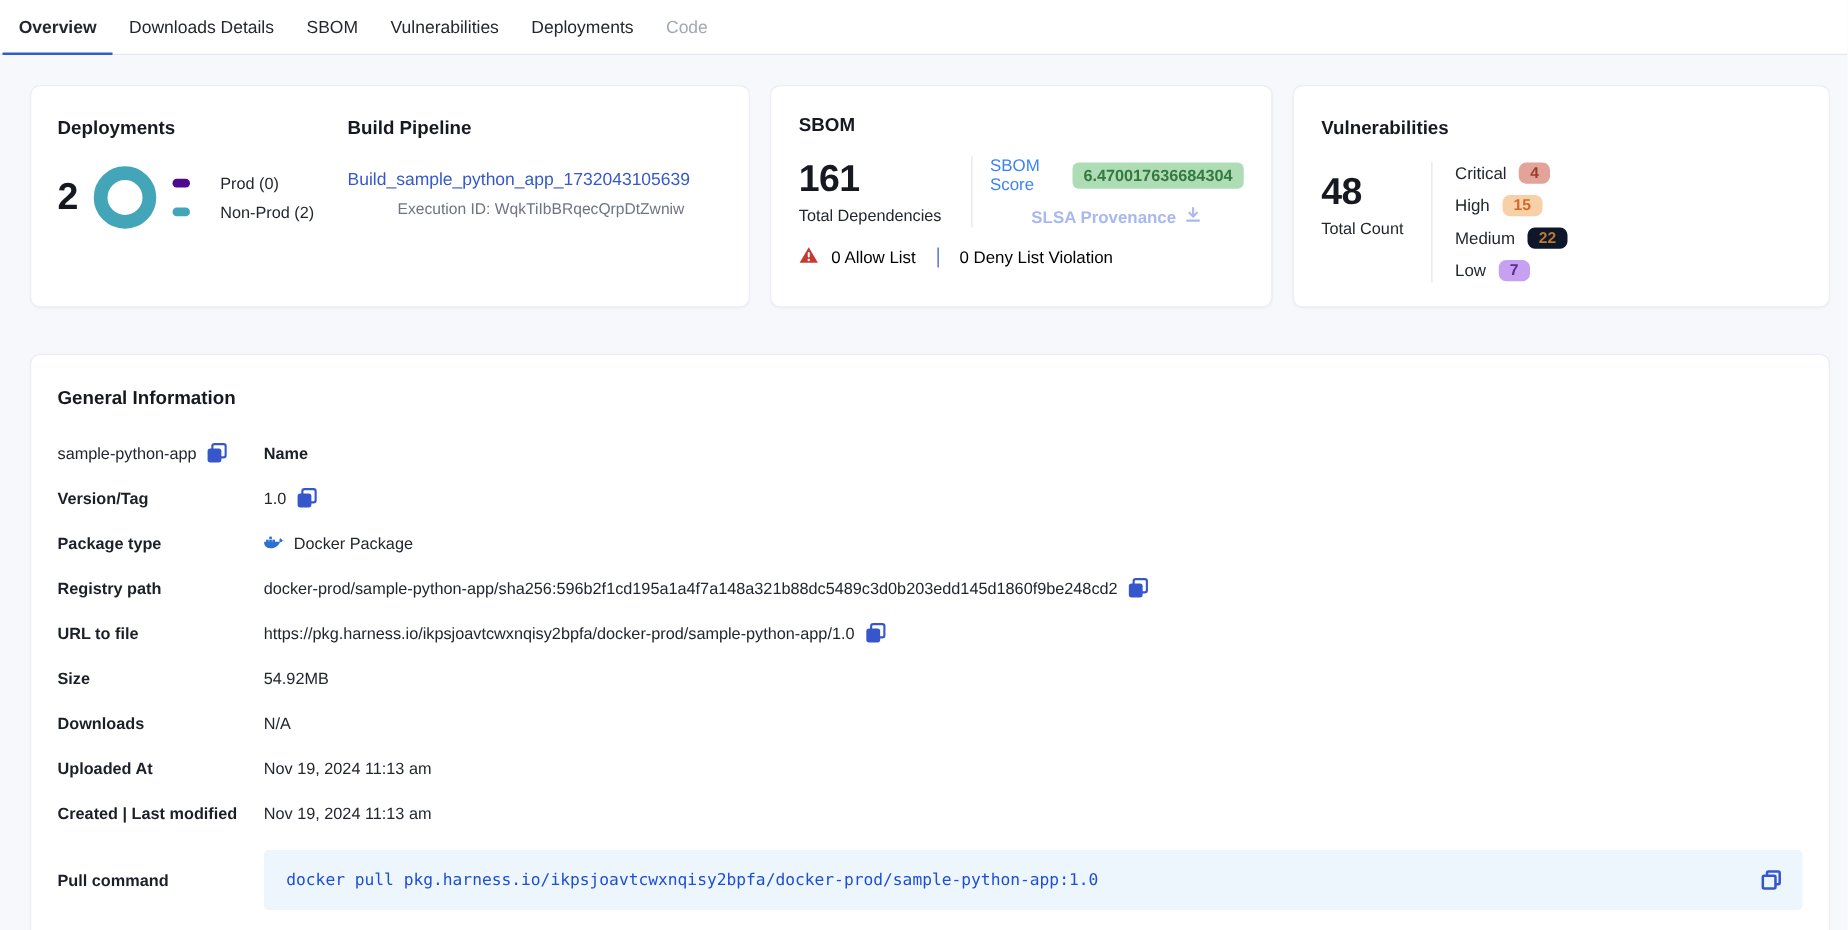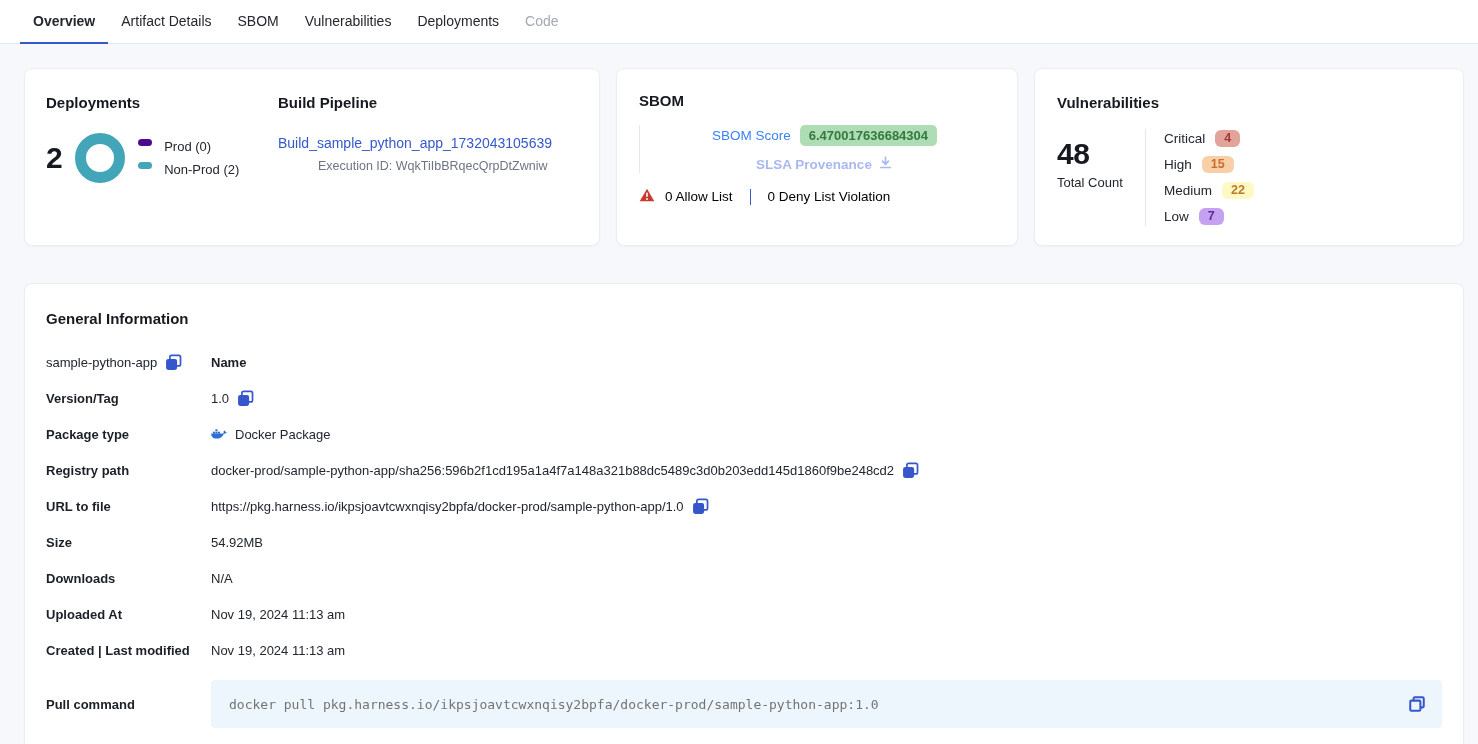--- a/index.html
+++ b/index.html
@@ -5,21 +5,21 @@
   * { box-sizing: border-box; margin: 0; padding: 0; }
   html,body { width:1478px; height:744px; overflow:hidden; }
   body {
     font-family: "Liberation Sans", sans-serif;
     background: #f6f8fb;
     color: #1f2430;
   }
   
   .tabbar {
     background:#fff; border-bottom:1px solid #e5e8ee;
-    display:flex; align-items:stretch; padding:0 20px; height:44px;
+    display:flex; align-items:stretch; padding:0 2px; height:44px;
   }
   .tab {
     display:flex; align-items:center; padding:0 13px; font-size:14px;
     color:#24272e; cursor:pointer; border-bottom:2px solid transparent; margin-bottom:-1px;
   }
   .tab.active { font-weight:bold; border-bottom-color:#3559cb; }
   .tab.disabled { color:#a2a8b3; cursor:default; }
   
   .cards-row { display:flex; gap:16px; margin:24px 14px 0 24px; }
   .card {
@@ -27,21 +27,21 @@
     box-shadow:0 1px 2px rgba(20,30,60,.03);
   }
   .card h3 { font-size:15px; font-weight:bold; color:#16191f; }
   .card-deploy { width:576px; height:178px; padding:25px 21px; display:flex; }
   .deploy-col { width:232px; }
   .pipeline-col { flex:1; }
   .deploy-body { display:flex; align-items:center; gap:13px; margin-top:22px; }
   .big-num { font-size:30px; font-weight:bold; color:#16191f; letter-spacing:-0.5px; }
   .donut { width:50px; height:50px; border-radius:50%; border:11px solid #42a5b8; }
   .legend { display:flex; flex-direction:column; gap:8px; }
-  .legend-item { display:flex; align-items:flex-start; gap:12px; font-size:13px; color:#22262e; }
+  .legend-item { display:flex; align-items:center; gap:24px; font-size:13px; color:#22262e; }
   .swatch { width:14px; height:7px; border-radius:4px; display:inline-block; }
   .pipeline-link {
     display:inline-block; margin-top:24px; font-size:14px; color:#3559cb;
     text-decoration:none; cursor:pointer;
   }
   .exec-id { margin-top:7px; font-size:12.5px; color:#6d7483;margin-left:40px; }
   
   .card-sbom { width:402px; height:178px; padding:23px 22px 18px; }
   .sbom-mid { display:flex; align-items:center; margin-top:16px; }
   .sbom-left { width:138px; }
@@ -69,31 +69,31 @@
   .cell { height:36px; display:flex; align-items:center; }
   .info-label { font-size:13px; font-weight:bold; color:#1b1f27; }
   .info-value { font-size:13px; color:#22262e; display:flex; align-items:center; gap:8px; }
   .copy-btn { display:inline-flex; cursor:pointer; background:none; border:none; padding:0; }
   .pull-row { display:grid; grid-template-columns:165px 1fr; margin-top:12px; align-items:center; }
   .pull-box {
     background:#eef6fd; border-radius:4px; height:48px; display:flex; align-items:center;
     padding:0 18px; position:relative;
   }
   .pull-box code {
-    font-family:"DejaVu Sans Mono", monospace; font-size:13px; color:#737373;
+    font-family:"DejaVu Sans Mono", monospace; font-size:13px; color:#1d4ed8;
   }
   .pull-copy { position:absolute; right:16px; top:15px; cursor:pointer; }
   .docker-icon { display:inline-flex; }
 </style>
 </head>
 <body>
 
 <nav class="tabbar">
   <div class="tab active">Overview</div>
-  <div class="tab">Artifact Details</div>
+  <div class="tab">Downloads Details</div>
   <div class="tab">SBOM</div>
   <div class="tab">Vulnerabilities</div>
   <div class="tab">Deployments</div>
   <div class="tab disabled">Code</div>
 </nav>
 
 <div class="cards-row">
 
   <section class="card card-deploy">
     <div class="deploy-col">
@@ -116,20 +116,24 @@
     <div class="pipeline-col">
       <h3>Build Pipeline</h3>
       <a class="pipeline-link">Build_sample_python_app_1732043105639</a>
       <div class="exec-id">Execution ID: WqkTiIbBRqecQrpDtZwniw</div>
     </div>
   </section>
 
   <section class="card card-sbom">
     <h3>SBOM</h3>
     <div class="sbom-mid">
+      <div class="sbom-left">
+        <div class="big-num">161</div>
+        <div class="sub">Total Dependencies</div>
+      </div>
       <div class="vdiv"></div>
       <div class="sbom-right">
         <div class="score-row">
           <span class="score-label">SBOM Score</span>
           <span class="score-pill" style="background: rgb(174, 221, 181); color: rgb(53, 121, 63);">6.470017636684304</span>
         </div>
         <div class="slsa">
           <span>SLSA Provenance</span>
           <span>
             <svg width="15" height="15" viewBox="0 0 16 16" fill="none" stroke="#a9b8ee" stroke-width="1.8" stroke-linecap="round">
@@ -167,21 +171,21 @@
         <div class="sev-row">
           <span>Critical</span>
           <span class="sev-pill" style="background: rgb(226, 163, 155); color: rgb(156, 58, 48);">4</span>
         </div>
         <div class="sev-row">
           <span>High</span>
           <span class="sev-pill" style="background: rgb(248, 208, 167); color: rgb(207, 106, 44);">15</span>
         </div>
         <div class="sev-row">
           <span>Medium</span>
-          <span class="sev-pill" style="background: #fef9c3; color: rgb(189, 122, 46);">22</span>
+          <span class="sev-pill" style="background: #0f172a; color: rgb(189, 122, 46);">22</span>
         </div>
         <div class="sev-row">
           <span>Low</span>
           <span class="sev-pill" style="background: rgb(198, 161, 242); color: rgb(91, 44, 146);">7</span>
         </div>
       </div>
     </div>
   </section>
 </div>
 

